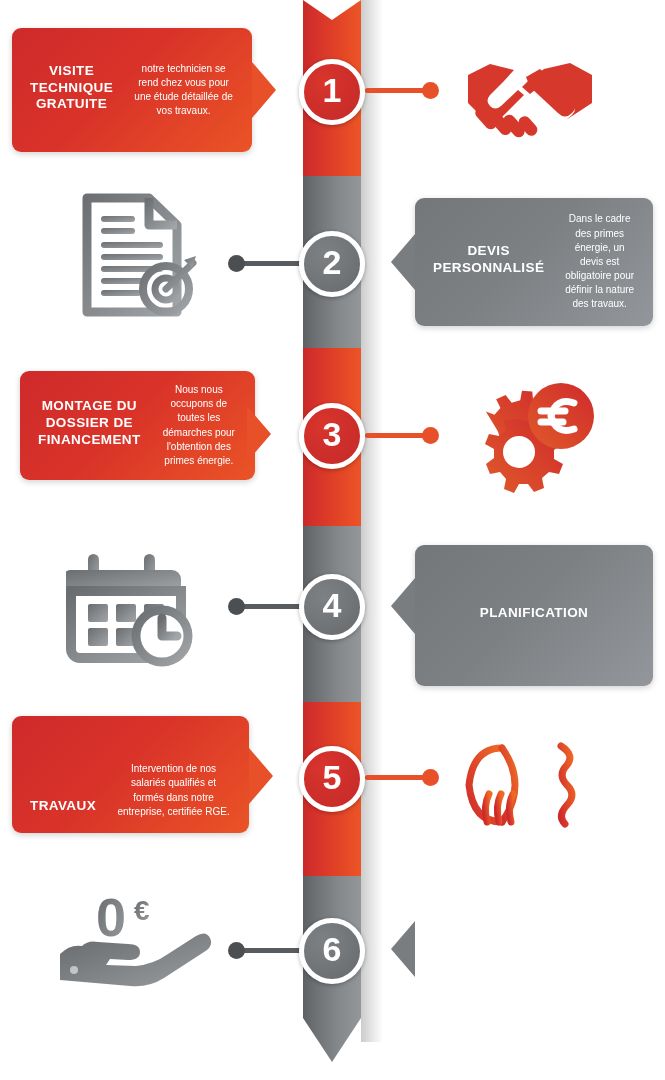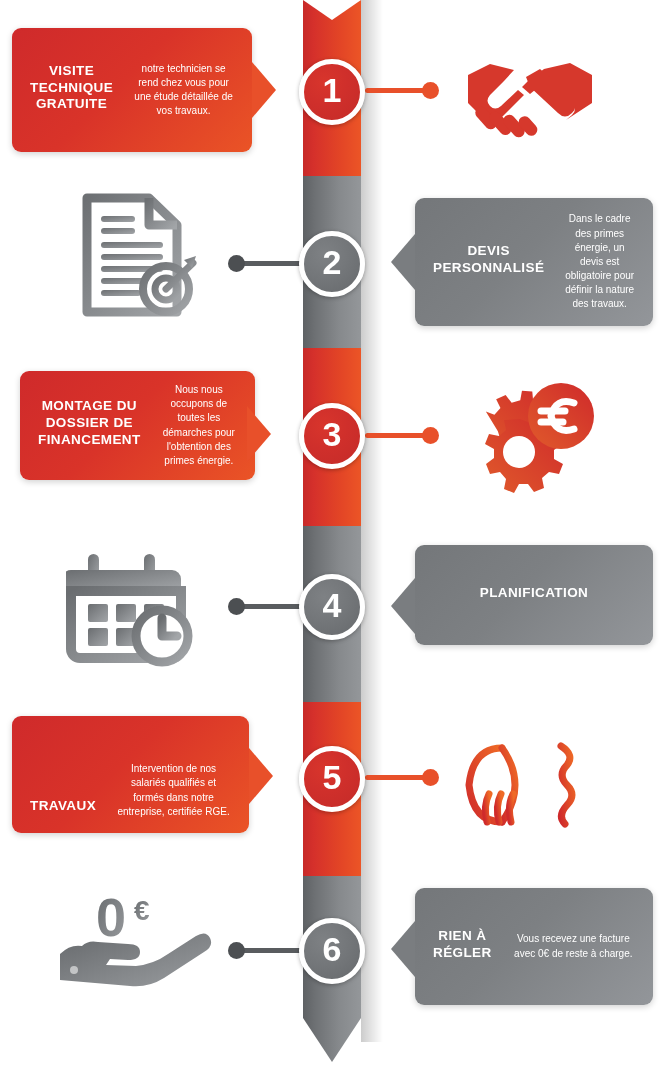--- a/index.html
+++ b/index.html
@@ -283,21 +283,21 @@
       </g>
       <circle cx="77" cy="37" r="33" fill="url(#ggear)"></circle>
       <g fill="none" stroke="#ffffff" stroke-width="7" stroke-linecap="round">
         <path d="M90 24 Q72 18 67 37 Q72 56 90 50"></path>
         <path d="M57 32 h24"></path>
         <path d="M57 43 h22"></path>
       </g>
     </svg>
   </div>
 
-  <div class="card card-grey" style="top:545px; left:415px; width:238px; height:100px;">
+  <div class="card card-grey" style="top:545px; left:415px; width:238px; height:141px;">
     <div class="card-title">PLANIFICATION</div>
   </div>
   <div class="tail tail-left-grey" style="top:578px; left:391px;"></div>
   <div class="conn conn-grey" style="top:604px; left:236px; width:66px;"></div>
   <div class="dot dot-grey" style="top:598px; left:228px;"></div>
   <div class="badge badge-grey" style="top:574px;">
     <span>4</span>
   </div>
   <div class="icon-box" style="top:550px; left:62px; width:140px; height:120px;">
     <svg width="132" height="116" viewBox="0 0 132 116">
@@ -351,24 +351,20 @@
         <path d="M62 32 h42"></path>
         <path d="M62 44 h42"></path>
         <path d="M62 56 h42"></path>
         <path d="M62 68 h38"></path>
         <path d="M104 8 Q118 17 110 27 Q100 37 110 47 Q120 57 110 67 Q100 78 108 86"></path>
         <path d="M128 6 v82"></path>
       </g>
     </svg>
   </div>
 
-  <div class="card card-grey" style="top:888px; left:415px; width:238px; height:117px;">
-    <div class="card-title">RIEN À RÉGLER</div>
-    <div class="card-body">Vous recevez une facture avec 0€ de reste à charge.</div>
-  </div>
   <div class="tail tail-left-grey" style="top:921px; left:391px;"></div>
   <div class="conn conn-grey" style="top:948px; left:236px; width:66px;"></div>
   <div class="dot dot-grey" style="top:942px; left:228px;"></div>
   <div class="badge badge-grey" style="top:918px;">
     <span>6</span>
   </div>
   <div class="icon-box" style="top:890px; left:55px; width:160px; height:100px;">
     <svg width="155" height="96" viewBox="0 0 155 96">
       <defs>
         <linearGradient id="ghand" x1="0" y1="0" x2="1" y2="1">

